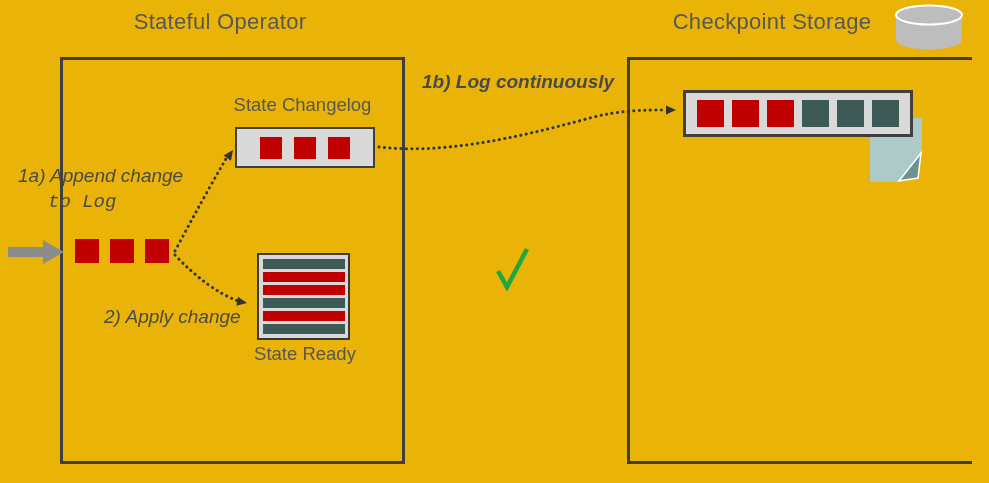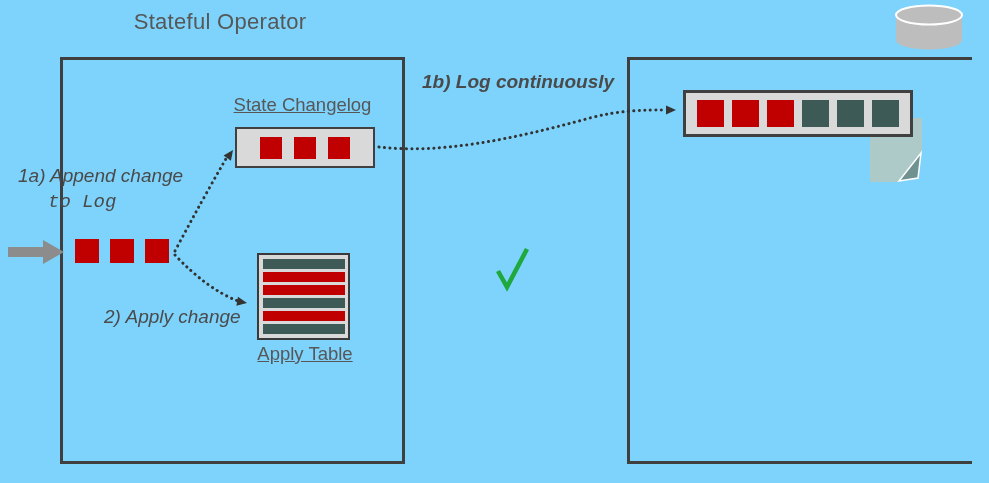--- a/index.html
+++ b/index.html
@@ -1,29 +1,29 @@
 <!DOCTYPE html>
 <html><head>
 <meta charset="utf-8">
 <style>
   html,body{margin:0;padding:0;background:#ffffff;}
   #canvas{
-    position:relative;width:989px;height:483px;background:#7dd3fc;
+    position:relative;width:989px;height:483px;background:#eab308;
     font-family:"Liberation Sans", sans-serif;overflow:hidden;
   }
   .abs{position:absolute;}
   .panel-title{
     font-size:22px;font-weight:300;color:#575757;text-align:center;letter-spacing:0.3px;
   }
   .panel-box{
     position:absolute;border:3px solid #3f3f3f;background:transparent;box-sizing:border-box;
   }
   #right-box{border-right:none;}
   .icon-label{
-    font-size:18.5px;font-weight:300;color:#575757;text-align:center;text-decoration:underline;
+    font-size:18.5px;font-weight:300;color:#575757;text-align:center;
   }
   .annotation{
     font-size:19px;font-style:italic;color:#4a4a4a;line-height:27px;white-space:nowrap;
   }
   .cell-box{
     position:absolute;background:#d9d9d9;border:2.5px solid #404040;box-sizing:border-box;
     display:flex;align-items:center;justify-content:center;
   }
   #changelog-cells{gap:12px;}
   #changelog-cells .sq{width:22px;height:22px;}
@@ -43,20 +43,21 @@
   }
   svg{display:block;}
   #overlay{position:absolute;left:0;top:0;pointer-events:none;}
 </style>
 </head>
 <body>
 
 <div id="canvas">
 
   <div class="abs panel-title" style="left:50px;top:9px;width:340px;">Stateful Operator</div>
+  <div class="abs panel-title" style="left:602px;top:9px;width:340px;">Checkpoint Storage</div>
 
   <svg class="abs" style="left:893px;top:4px;" width="72" height="48" viewBox="0 0 72 48">
     <path d="M3,11 V36 a33,9.5 0 0 0 66,0 V11 Z" fill="#bdbdbd"></path>
     <ellipse cx="36" cy="11" rx="33" ry="9.5" stroke="#ffffff" stroke-width="2" fill="#bdbdbd"></ellipse>
   </svg>
 
   <div id="left-box" class="panel-box" style="left:60px;top:57px;width:345px;height:407px;"></div>
   <div id="right-box" class="panel-box" style="left:627px;top:57px;width:345px;height:407px;"></div>
 
   <div class="abs icon-label" style="left:230px;top:94px;width:145px;">State Changelog</div>
@@ -86,21 +87,21 @@
   </div>
 
   <div id="table-stripes" style="left:257px;top:253px;width:93px;height:87px;">
       <div class="sq" style="background: rgb(62, 90, 87);"></div>
       <div class="sq" style="background: rgb(192, 0, 0);"></div>
       <div class="sq" style="background: rgb(192, 0, 0);"></div>
       <div class="sq" style="background: rgb(62, 90, 87);"></div>
       <div class="sq" style="background: rgb(192, 0, 0);"></div>
       <div class="sq" style="background: rgb(62, 90, 87);"></div>
     </div>
-  <div class="abs icon-label" style="left:240px;top:343px;width:130px;">Apply Table</div>
+  <div class="abs icon-label" style="left:240px;top:343px;width:130px;">State Ready</div>
 
   <svg class="abs" style="left:860px;top:110px;" width="75" height="80" viewBox="860 110 75 80">
     <polygon points="870,118 922,118 922,152 898,182 870,182" fill="#aecac8"></polygon>
     <polygon points="899,181 921,153 918,178" stroke="#ffffff" stroke-width="1.5" fill="#6f9290"></polygon>
   </svg>
 
   <div id="cp-cells" class="cell-box" style="left:683px;top:90px;width:230px;height:47px;border-width:3px;">
       <div class="sq" style="background: rgb(192, 0, 0);"></div>
       <div class="sq" style="background: rgb(192, 0, 0);"></div>
       <div class="sq" style="background: rgb(192, 0, 0);"></div>

